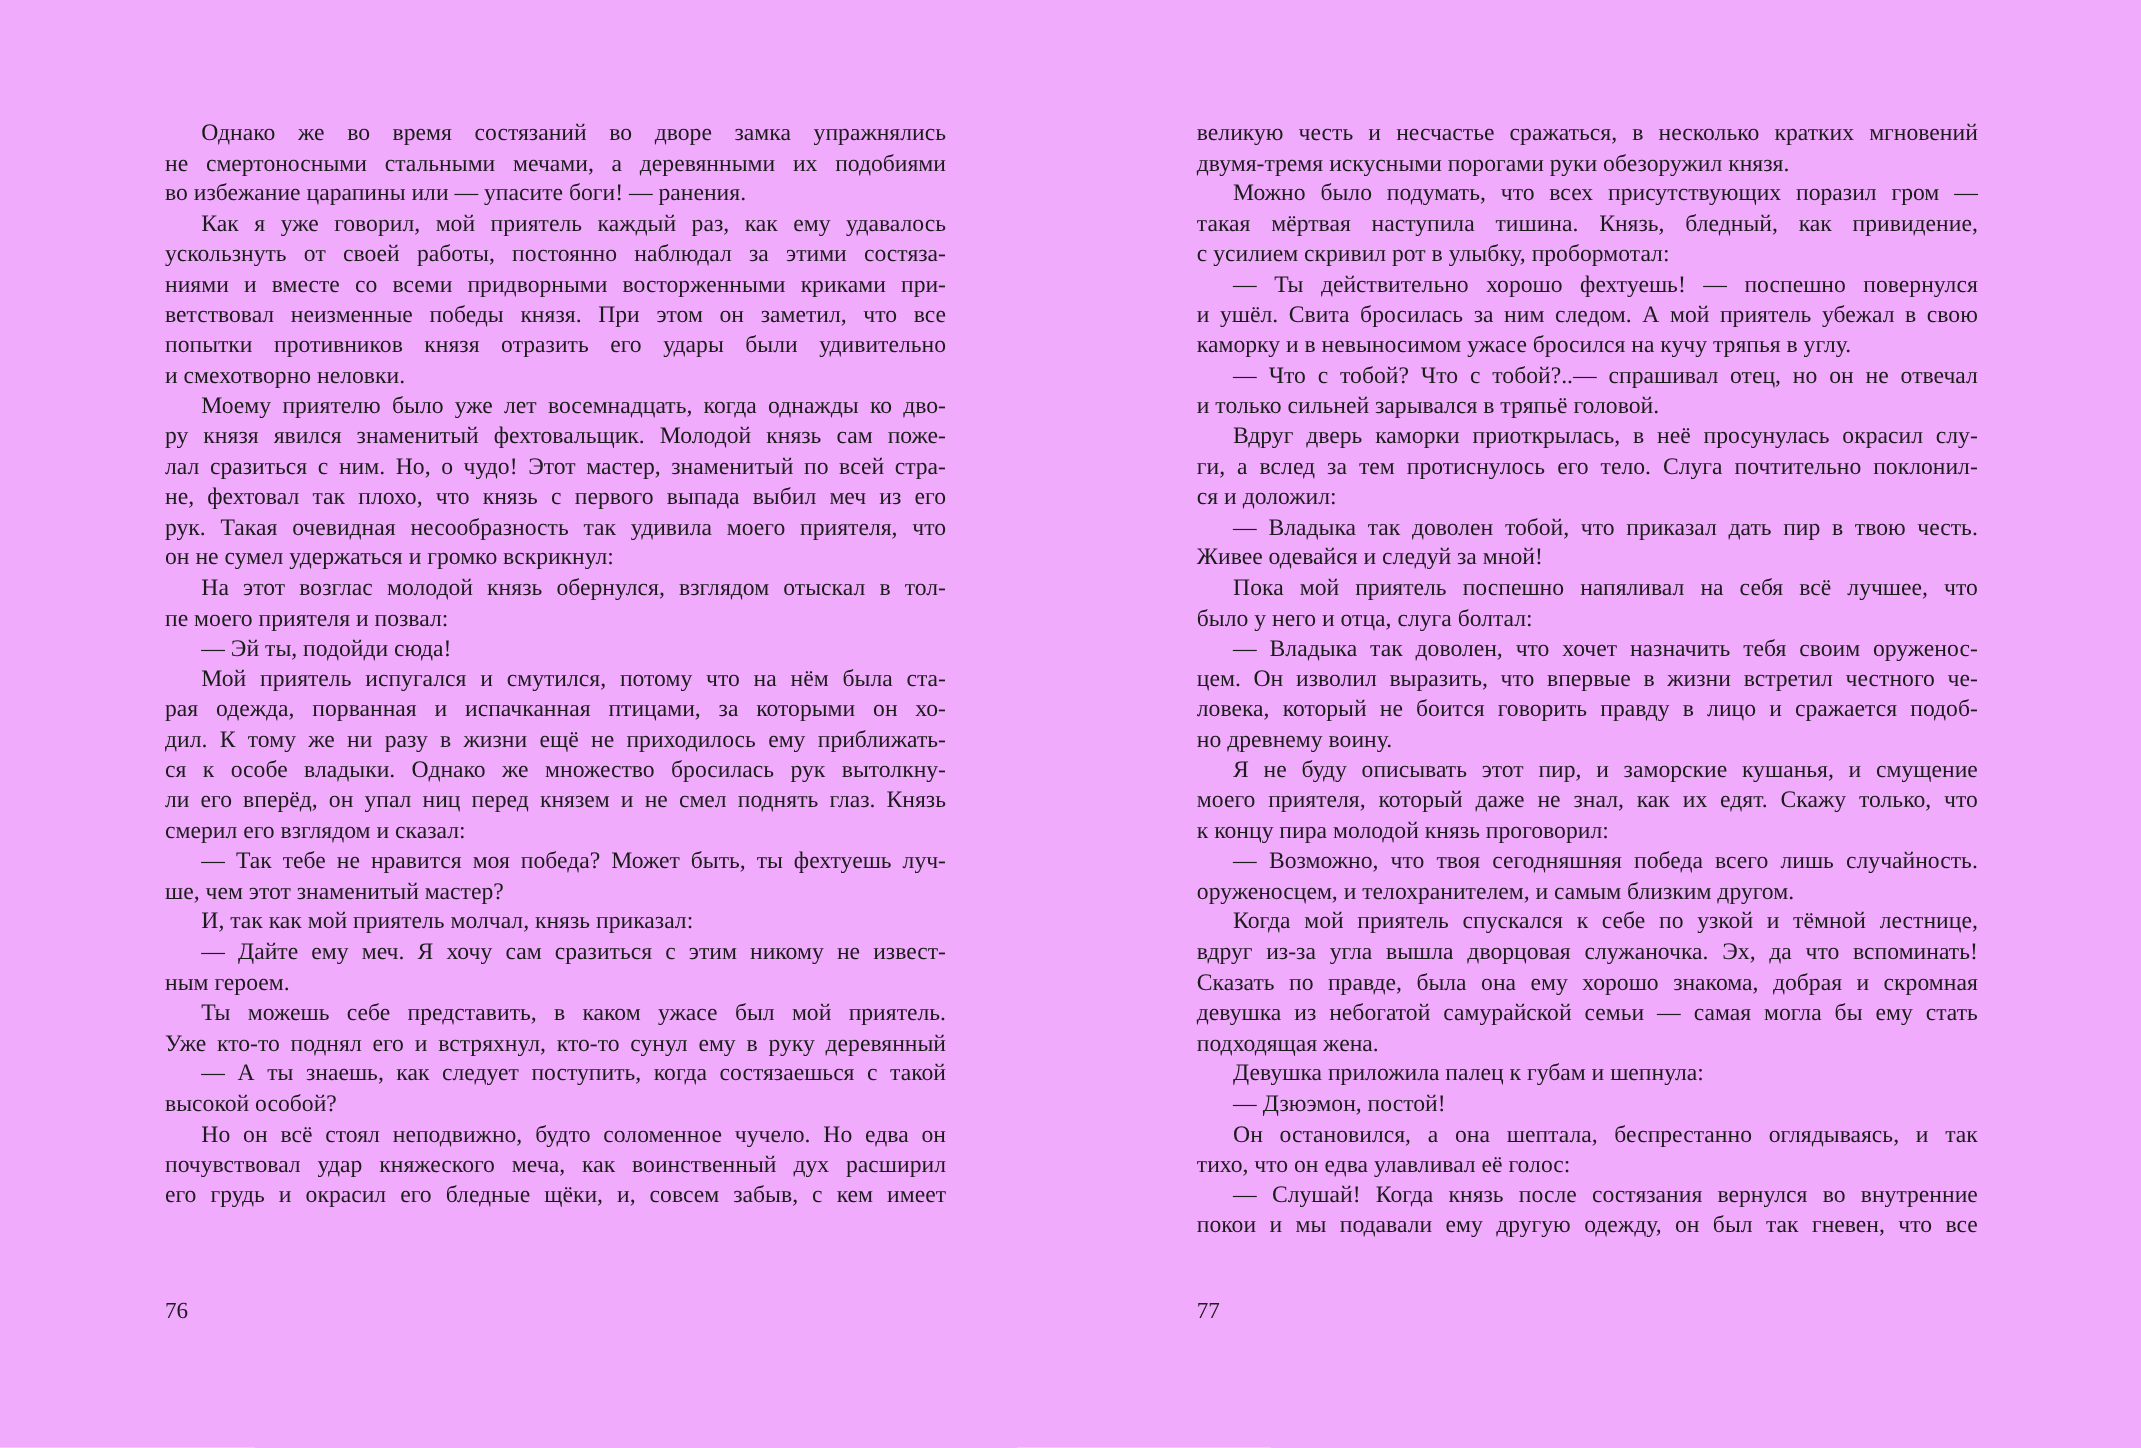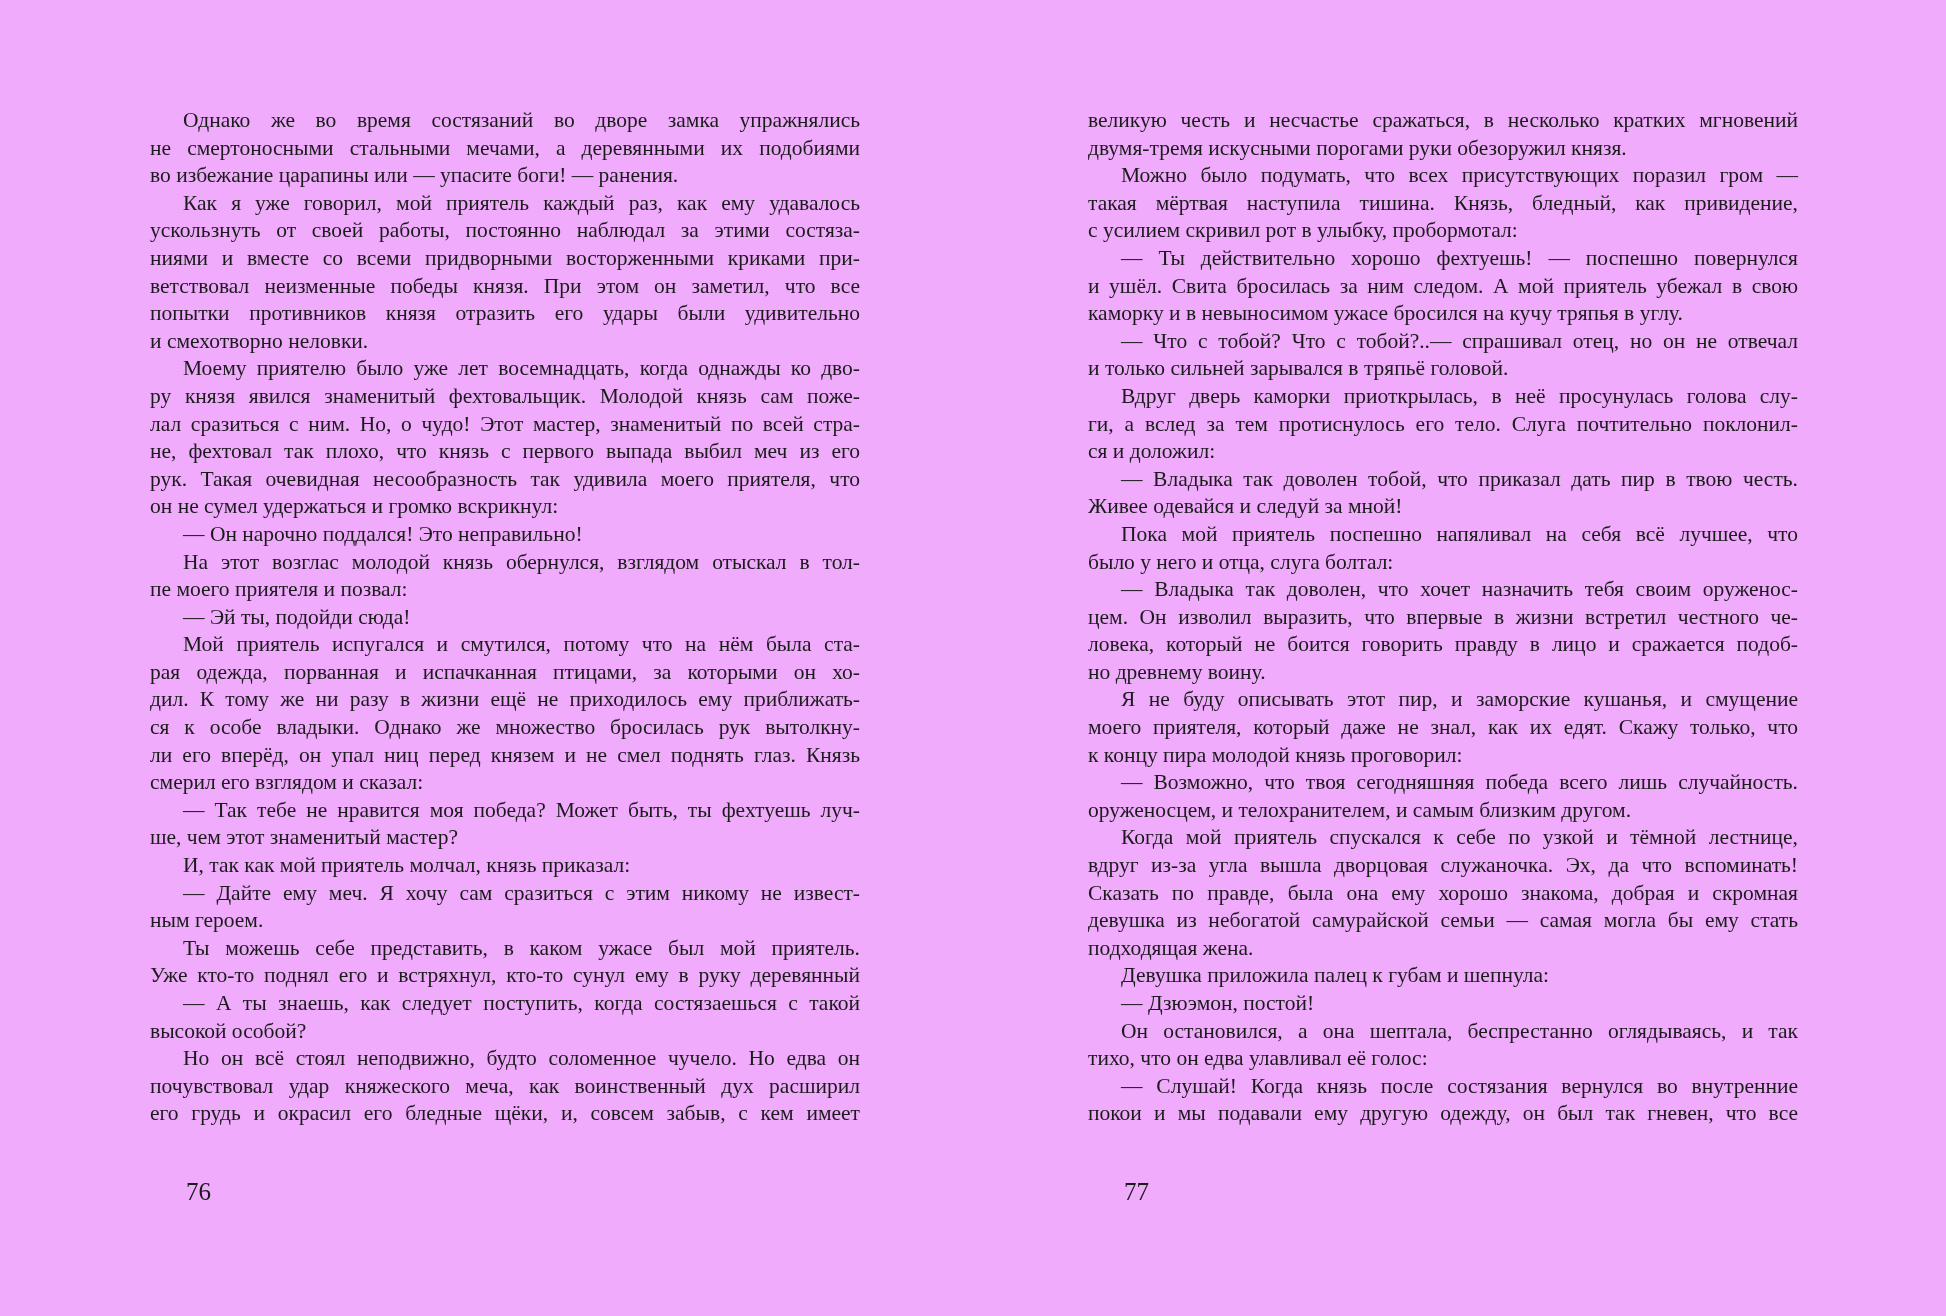--- a/index.html
+++ b/index.html
@@ -26,24 +26,23 @@
     text-align: justify;
     text-align-last: justify;
     overflow: visible;
   }
   .line.last { text-align: left; text-align-last: left; }
   .line.indent { padding-left: 33px; }
   .page-number {
     position: absolute;
     top: 1178px;
     font-family: "Liberation Serif", "DejaVu Serif", serif;
-    font-size: 25px;
+    font-size: 21px;
     line-height: 27.6px;
     color: #1b1b1b;
-    margin-left: 36px;
   }
   .page.left .page-number { left: 150px; }
   .page.right .page-number { left: 115px; width: 710px; text-align: left; }
 </style>
 </head>
 <body>
 
 <div class="spread">
   <div class="page left">
     <div class="text-block">
@@ -55,21 +54,20 @@
         <span class="line">ниями и вместе со всеми придворными восторженными криками при-</span>
         <span class="line">ветствовал неизменные победы князя. При этом он заметил, что все</span>
         <span class="line">попытки противников князя отразить его удары были удивительно</span>
         <span class="line last">и смехотворно неловки.</span>
         <span class="line indent">Моему приятелю было уже лет восемнадцать, когда однажды ко дво-</span>
         <span class="line">ру князя явился знаменитый фехтовальщик. Молодой князь сам поже-</span>
         <span class="line">лал сразиться с ним. Но, о чудо! Этот мастер, знаменитый по всей стра-</span>
         <span class="line">не, фехтовал так плохо, что князь с первого выпада выбил меч из его</span>
         <span class="line">рук. Такая очевидная несообразность так удивила моего приятеля, что</span>
         <span class="line last">он не сумел удержаться и громко вскрикнул:</span>
-        <span class="line indent last">— Он нарочно поддался! Это неправильно!</span>
         <span class="line indent">На этот возглас молодой князь обернулся, взглядом отыскал в тол-</span>
         <span class="line last">пе моего приятеля и позвал:</span>
         <span class="line indent last">— Эй ты, подойди сюда!</span>
         <span class="line indent">Мой приятель испугался и смутился, потому что на нём была ста-</span>
         <span class="line">рая одежда, порванная и испачканная птицами, за которыми он хо-</span>
         <span class="line">дил. К тому же ни разу в жизни ещё не приходилось ему приближать-</span>
         <span class="line">ся к особе владыки. Однако же множество бросилась рук вытолкну-</span>
         <span class="line">ли его вперёд, он упал ниц перед князем и не смел поднять глаз. Князь</span>
         <span class="line last">смерил его взглядом и сказал:</span>
         <span class="line indent">— Так тебе не нравится моя победа? Может быть, ты фехтуешь луч-</span>
@@ -92,21 +90,21 @@
         <span class="line">великую честь и несчастье сражаться, в несколько кратких мгновений</span>
         <span class="line last">двумя-тремя искусными порогами руки обезоружил князя.</span>
         <span class="line indent">Можно было подумать, что всех присутствующих поразил гром —</span>
         <span class="line">такая мёртвая наступила тишина. Князь, бледный, как привидение,</span>
         <span class="line last">с усилием скривил рот в улыбку, пробормотал:</span>
         <span class="line indent">— Ты действительно хорошо фехтуешь! — поспешно повернулся</span>
         <span class="line">и ушёл. Свита бросилась за ним следом. А мой приятель убежал в свою</span>
         <span class="line last">каморку и в невыносимом ужасе бросился на кучу тряпья в углу.</span>
         <span class="line indent">— Что с тобой? Что с тобой?..— спрашивал отец, но он не отвечал</span>
         <span class="line last">и только сильней зарывался в тряпьё головой.</span>
-        <span class="line indent">Вдруг дверь каморки приоткрылась, в неё просунулась голова слу-</span>
+        <span class="line indent">Вдруг дверь каморки приоткрылась, в неё просунулась окрасил слу-</span>
         <span class="line">ги, а вслед за тем протиснулось его тело. Слуга почтительно поклонил-</span>
         <span class="line last">ся и доложил:</span>
         <span class="line indent">— Владыка так доволен тобой, что приказал дать пир в твою честь.</span>
         <span class="line last">Живее одевайся и следуй за мной!</span>
         <span class="line indent">Пока мой приятель поспешно напяливал на себя всё лучшее, что</span>
         <span class="line last">было у него и отца, слуга болтал:</span>
         <span class="line indent">— Владыка так доволен, что хочет назначить тебя своим оруженос-</span>
         <span class="line">цем. Он изволил выразить, что впервые в жизни встретил честного че-</span>
         <span class="line">ловека, который не боится говорить правду в лицо и сражается подоб-</span>
         <span class="line last">но древнему воину.</span>

